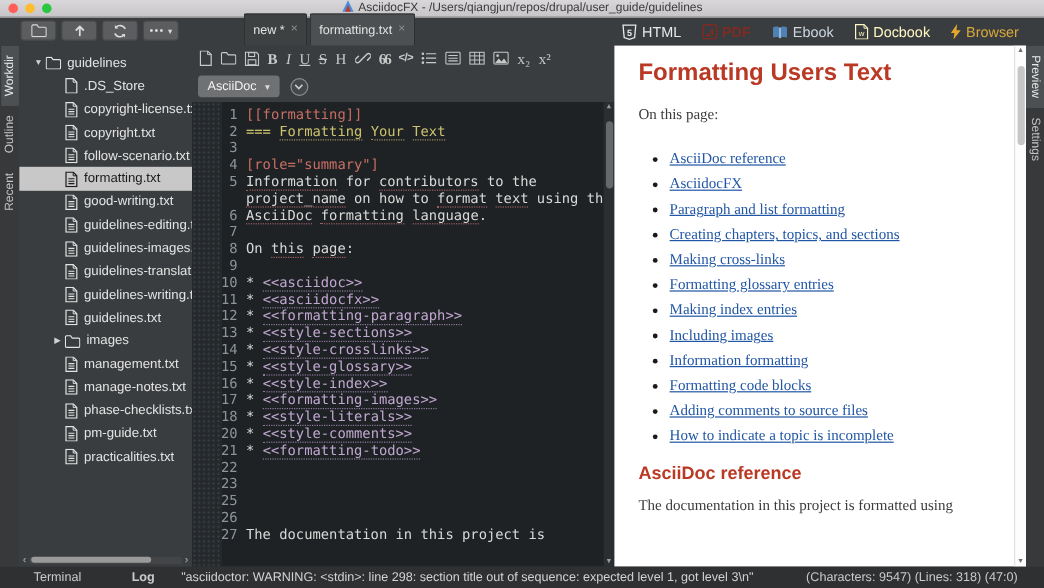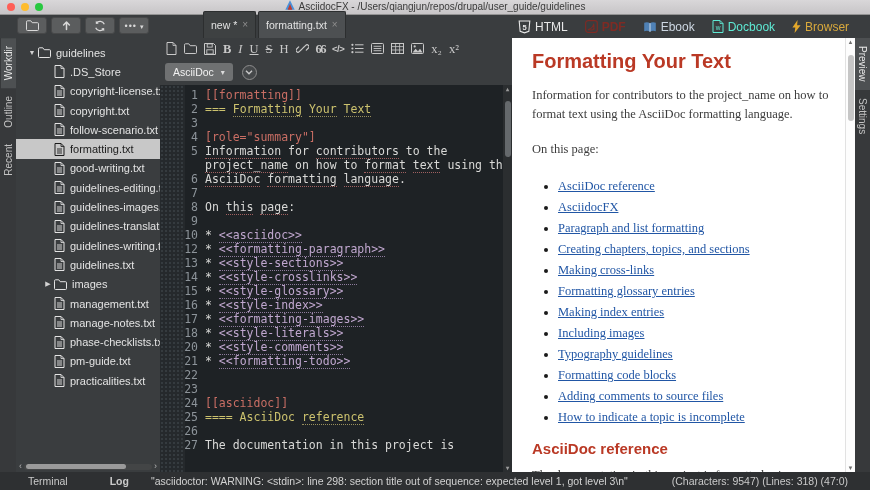--- a/index.html
+++ b/index.html
@@ -179,21 +179,21 @@
         </div>
         <div class="exp" style="color: rgb(205, 215, 226);">
           <span class="exp-ic">
             <svg width="14" height="12" viewBox="0 0 14 12">
               <path d="M7 2.2C5.5.9 3 .9 1.2 1.7v8.6c1.8-.8 4.3-.8 5.8.5 1.5-1.3 4-1.3 5.8-.5V1.7C11 .9 8.5.9 7 2.2z" fill="#4f81b5"></path>
               <path d="M7 2.2v8.6" stroke="#dce6f0" stroke-width=".9"></path>
             </svg>
           </span>
           <span>Ebook</span>
         </div>
-        <div class="exp" style="color: #5eead4;">
+        <div class="exp" style="color: #fef9c3;">
           <span class="exp-ic">
             <svg width="12" height="13" viewBox="0 0 12 13">
               <path d="M1 .5h7l3 3v9H1z" fill="none" stroke="currentColor"></path>
               <path d="M8 .5v3h3" fill="none" stroke="currentColor" stroke-width=".8"></path>
               <text x="6" y="10.4" text-anchor="middle" font-size="6.5" fill="currentColor" font-family="Liberation Sans, sans-serif">w</text>
             </svg>
           </span>
           <span>Docbook</span>
         </div>
         <div class="exp" style="color: rgb(217, 169, 60); margin-left: auto;">
@@ -534,20 +534,24 @@
             </div>
             <div class="crow">
               <span class="ln">9</span>
               <span class="ccode"></span>
             </div>
             <div class="crow">
               <span class="ln">10</span>
               <span class="ccode"><span class="tk-t">* </span><span class="tk-pu">&lt;&lt;asciidoc&gt;&gt;</span></span>
             </div>
             <div class="crow">
+              <span class="ln">11</span>
+              <span class="ccode"><span class="tk-t">* </span><span class="tk-pu">&lt;&lt;asciidocfx&gt;&gt;</span></span>
+            </div>
+            <div class="crow">
               <span class="ln">12</span>
               <span class="ccode"><span class="tk-t">* </span><span class="tk-pu">&lt;&lt;formatting-paragraph&gt;&gt;</span></span>
             </div>
             <div class="crow">
               <span class="ln">13</span>
               <span class="ccode"><span class="tk-t">* </span><span class="tk-pu">&lt;&lt;style-sections&gt;&gt;</span></span>
             </div>
             <div class="crow">
               <span class="ln">14</span>
               <span class="ccode"><span class="tk-t">* </span><span class="tk-pu">&lt;&lt;style-crosslinks&gt;&gt;</span></span>
@@ -578,26 +582,21 @@
             </div>
             <div class="crow">
               <span class="ln">22</span>
               <span class="ccode"></span>
             </div>
             <div class="crow">
               <span class="ln">23</span>
               <span class="ccode"></span>
             </div>
             <div class="crow">
-              <span class="ln">24</span>
-              <span class="ccode"><span class="tk-r">[[asciidoc]]</span></span>
-            </div>
-            <div class="crow">
               <span class="ln">25</span>
-              <span class="ccode"><span class="tk-y">==== AsciiDoc </span><span class="tk-yu">reference</span></span>
             </div>
             <div class="crow">
               <span class="ln">26</span>
               <span class="ccode"></span>
             </div>
             <div class="crow">
               <span class="ln">27</span>
               <span class="ccode"><span class="tk-t">The documentation in this project is</span></span>
             </div>
           </div>
@@ -605,33 +604,32 @@
           <span class="varrow">▲</span>
           <span class="vtrack">
               <span class="vthumb"></span>
             </span>
           <span class="varrow">▼</span>
         </div>
       </div>
     </div>
 
     <div class="preview-panel">
-      <div class="pv-h1">Formatting Your Text</div>
-      <p class="pv-p">Information for contributors to the project_name on how to format text using the AsciiDoc formatting language.</p>
+      <div class="pv-h1">Formatting Users Text</div>
       <p class="pv-p">On this page:</p>
       <ul class="pv-toc" id="toc-list">
           <li><span class="pv-link">AsciiDoc reference</span></li>
           <li><span class="pv-link">AsciidocFX</span></li>
           <li><span class="pv-link">Paragraph and list formatting</span></li>
           <li><span class="pv-link">Creating chapters, topics, and sections</span></li>
           <li><span class="pv-link">Making cross-links</span></li>
           <li><span class="pv-link">Formatting glossary entries</span></li>
           <li><span class="pv-link">Making index entries</span></li>
           <li><span class="pv-link">Including images</span></li>
-          <li><span class="pv-link">Typography guidelines</span></li>
+          <li><span class="pv-link">Information formatting</span></li>
           <li><span class="pv-link">Formatting code blocks</span></li>
           <li><span class="pv-link">Adding comments to source files</span></li>
           <li><span class="pv-link">How to indicate a topic is incomplete</span></li>
         </ul>
       <div class="pv-h2">AsciiDoc reference</div>
       <p class="pv-p"><span>The documentation in this project is formatted using </span></p>
       <div class="vscroll psb">
         <span class="varrow">▲</span>
         <span class="vtrack">
             <span class="vthumb"></span>

